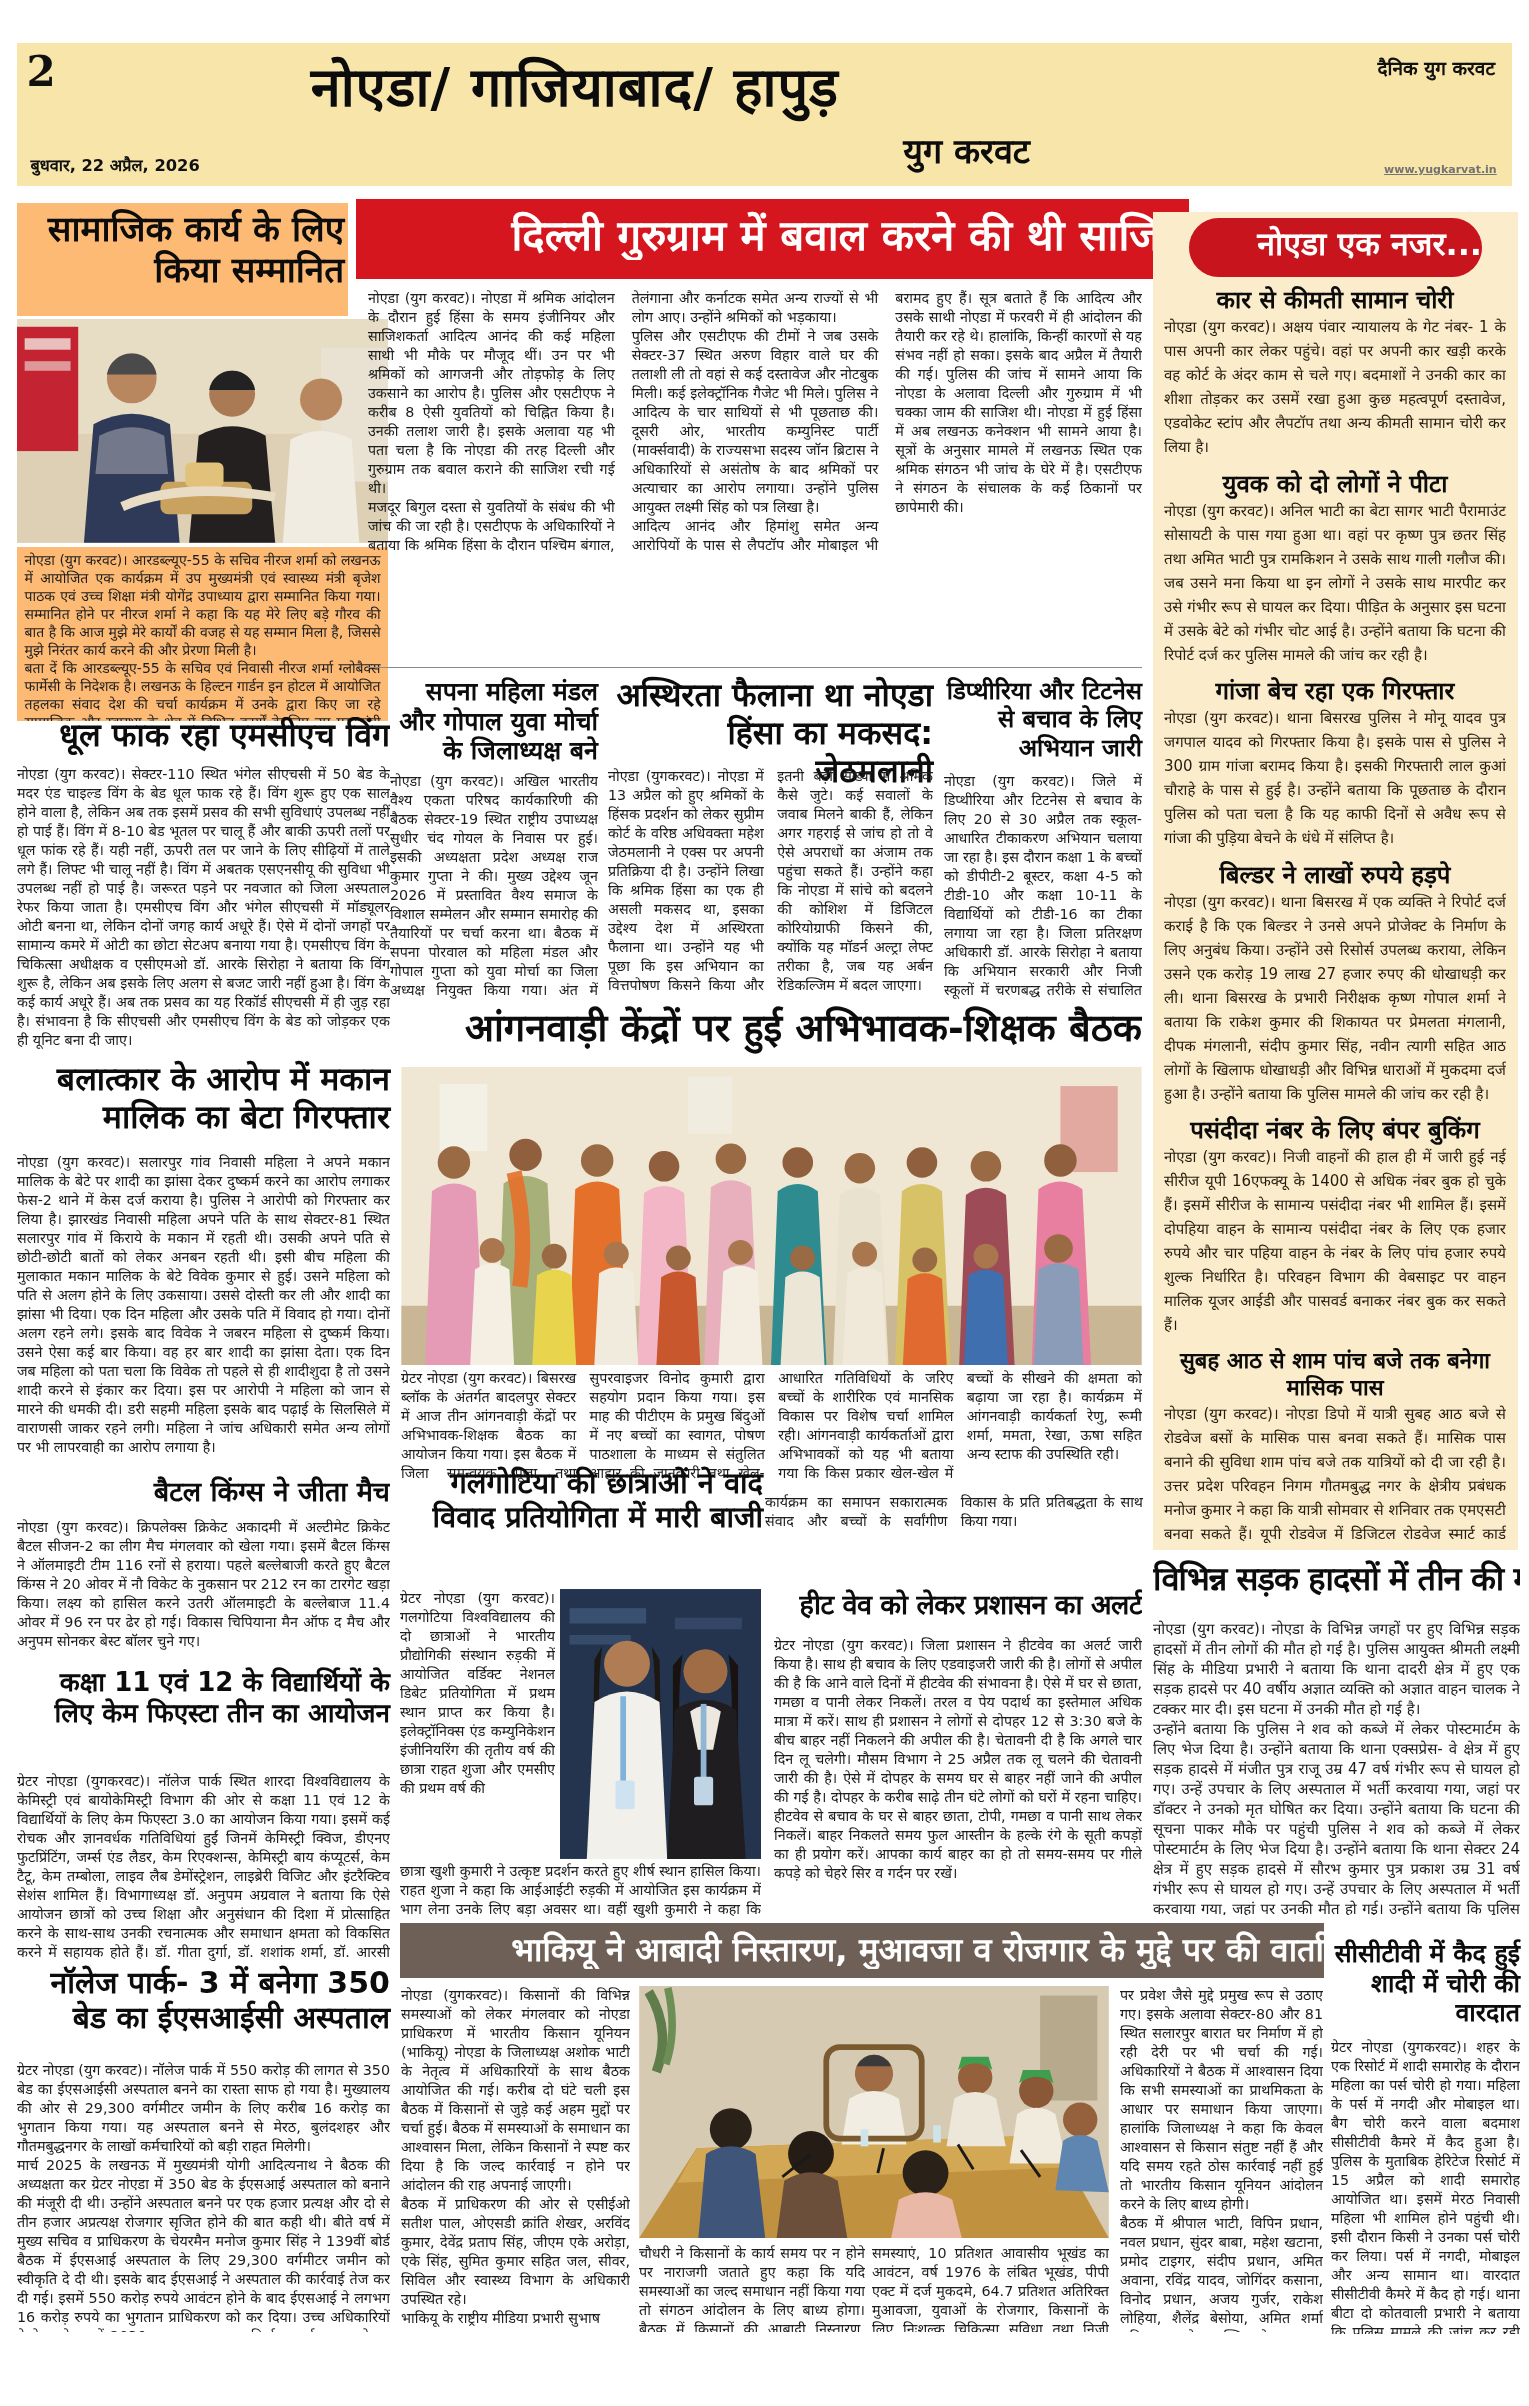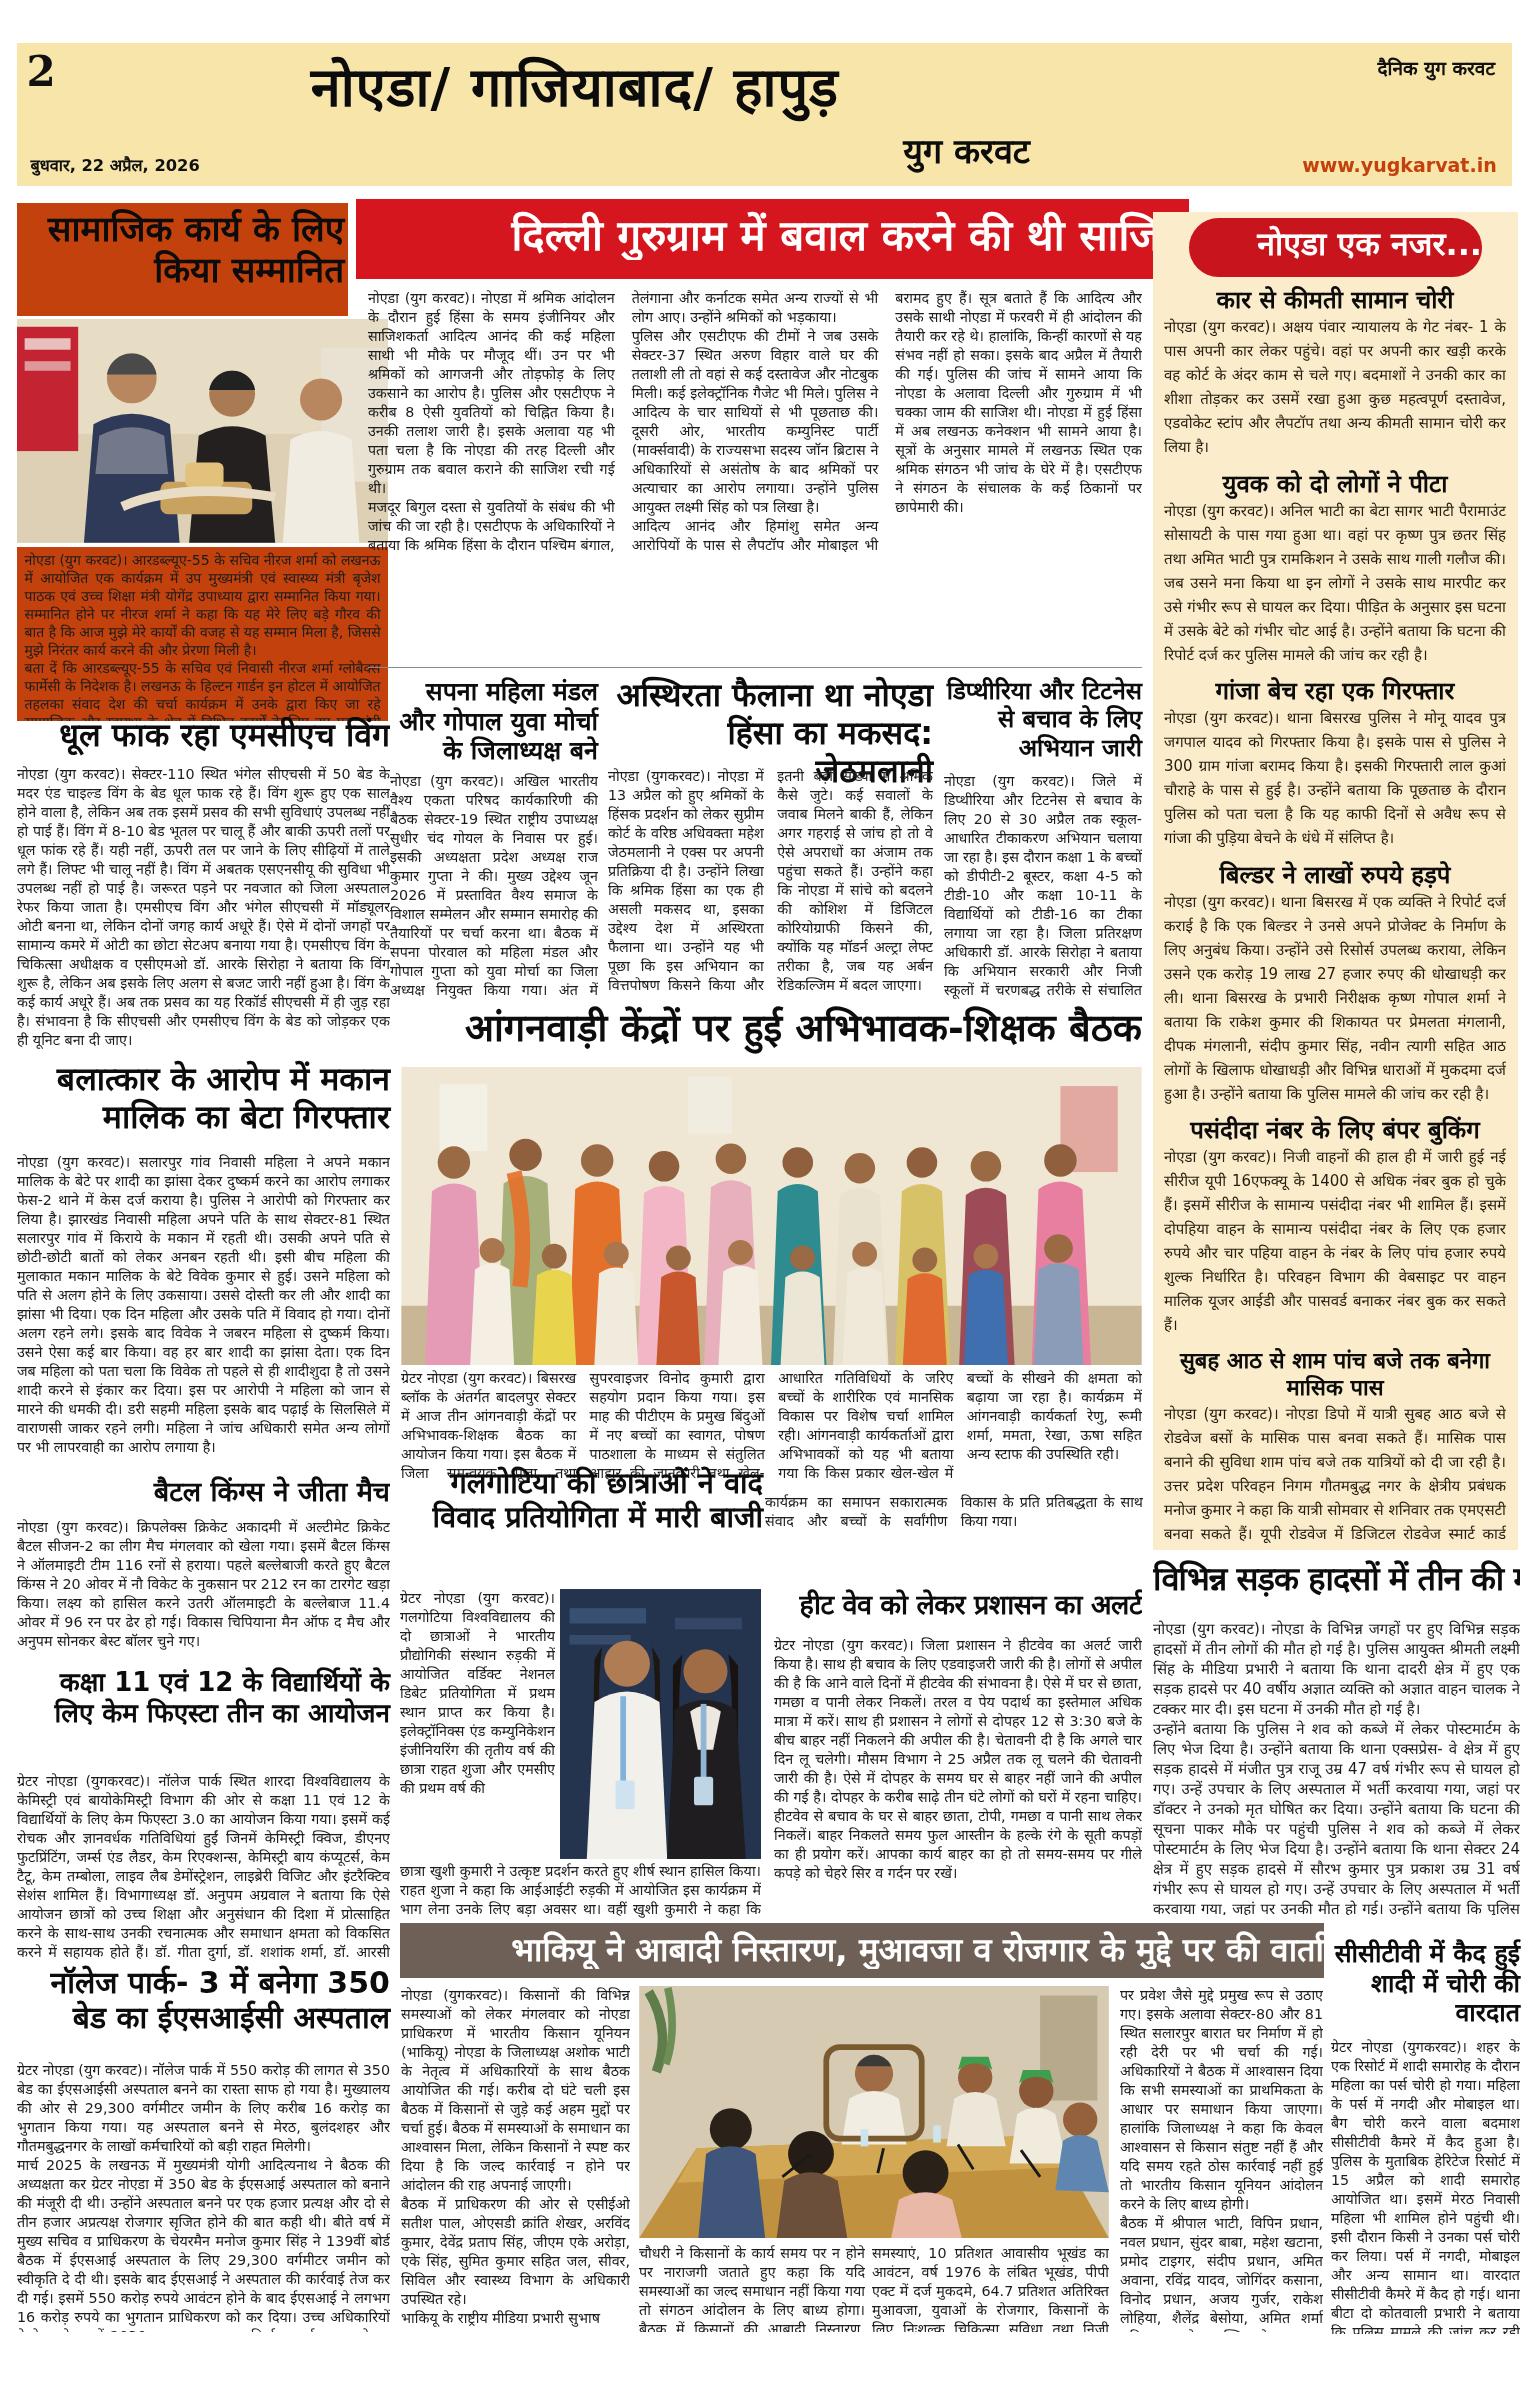--- a/index.html
+++ b/index.html
@@ -4,21 +4,21 @@
 <style>
   html,body{margin:0;padding:0;background:#ffffff;}
   #page{position:relative;width:1529px;height:2407px;background:#ffffff;overflow:hidden;
         font-family:"DejaVu Sans",sans-serif;color:#191919;}
   .abs{position:absolute;}
   .hl{font-weight:bold;text-align:right;color:#0c0c0c;line-height:1.18;font-family:"DejaVu Sans",sans-serif;}
   .bt{font-size:14.3px;line-height:19px;text-align:justify;color:#1c1c1c;overflow:hidden;white-space:pre-line;}
   .c2{column-count:2;column-gap:13.4px;}
   .c3{column-count:3;column-gap:17px;}
   .c4{column-count:4;column-gap:13.4px;}
-  .pinkbg{background:#c2410c;}
+  .pinkbg{background:#fdba74;}
   .creambg{background:#fbeccb;}
   .redbox{background:#d6161e;}
   .taupebar{background:#6e6056;}
   .nowrap{white-space:nowrap;overflow:hidden;}
   .brief{margin-bottom:9.6px;}
   .brief .bh{font-weight:bold;text-align:center;font-size:24px;line-height:1.25;color:#0c0c0c;}
   .brief .bb{font-size:15px;line-height:24px;text-align:justify;white-space:pre-line;color:#241c0e;}
   .rule{background:#8a8a8a;}
   svg{display:block;}
 </style>
@@ -26,21 +26,21 @@
 <body>
 
 <div id="page">
 
   <div class="abs" style="left:17px;top:43px;width:1495px;height:143px;background:#f8e5a9;">
     <div class="abs" style="left:9.6px;top:3.8px;font-family:'DejaVu Serif',serif;font-size:42px;font-weight:bold;color:#111;">2</div>
     <div class="abs" style="right:17px;top:11.5px;font-size:19px;font-weight:bold;color:#111;">दैनिक युग करवट</div>
     <div class="abs hl" style="left:172px;top:13.4px;width:650px;font-size:54px;letter-spacing:1px;">नोएडा/ गाजियाबाद/ हापुड़</div>
     <div class="abs hl" style="left:707px;top:88px;width:306px;font-size:34px;">युग करवट</div>
     <div class="abs" style="left:13.4px;bottom:9.6px;font-size:16.3px;font-weight:bold;color:#111;">बुधवार, 22 अप्रैल, 2026</div>
-    <div class="abs" style="right:15.3px;bottom:9.6px;font-size:19px;font-weight:bold;color:#c2410c;">www.yugkarvat.in</div>
+    <div class="abs" style="right:15.3px;bottom:9.6px;font-size:11px;font-weight:bold;color:#737373;text-decoration:underline;">www.yugkarvat.in</div>
   </div>
 
   <div class="abs pinkbg" style="left:17px;top:203px;width:331px;height:113px;">
     <div class="hl" style="font-size:35px;padding:5.7px 3.8px 0 3.8px;">सामाजिक कार्य के लिए किया सम्मानित</div>
   </div>
 
   <div class="abs" style="left:17px;top:319px;width:371px;height:224px;">
     <svg width="371" height="224" viewBox="0 0 388 234">
       <rect width="388" height="234" fill="#ddd0b5"></rect>
       <rect x="0" y="0" width="388" height="120" fill="#e7dcc4"></rect>

